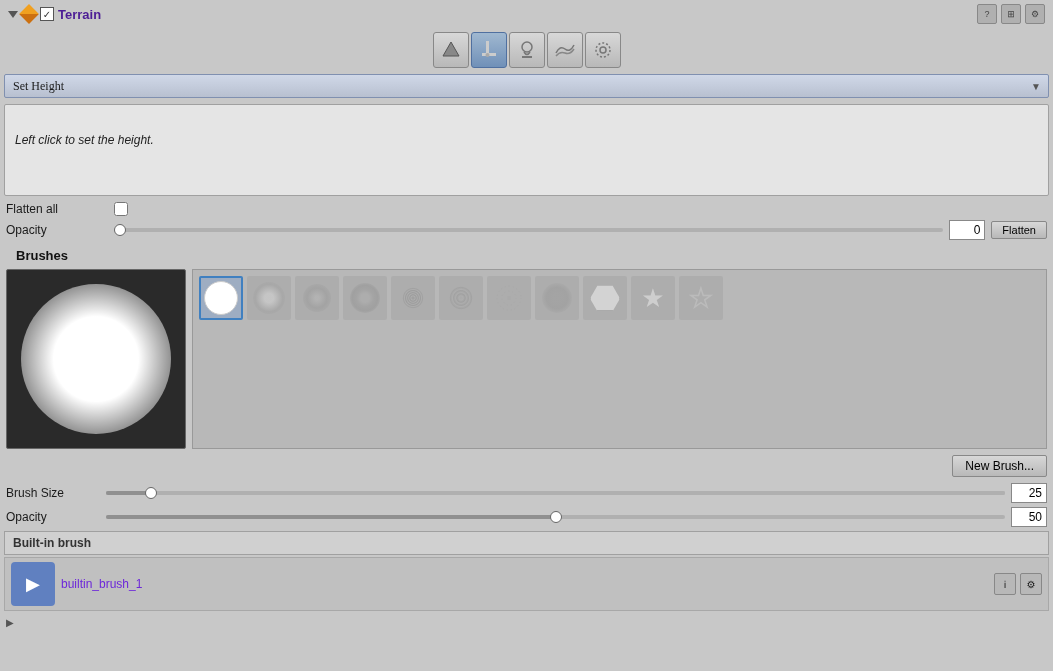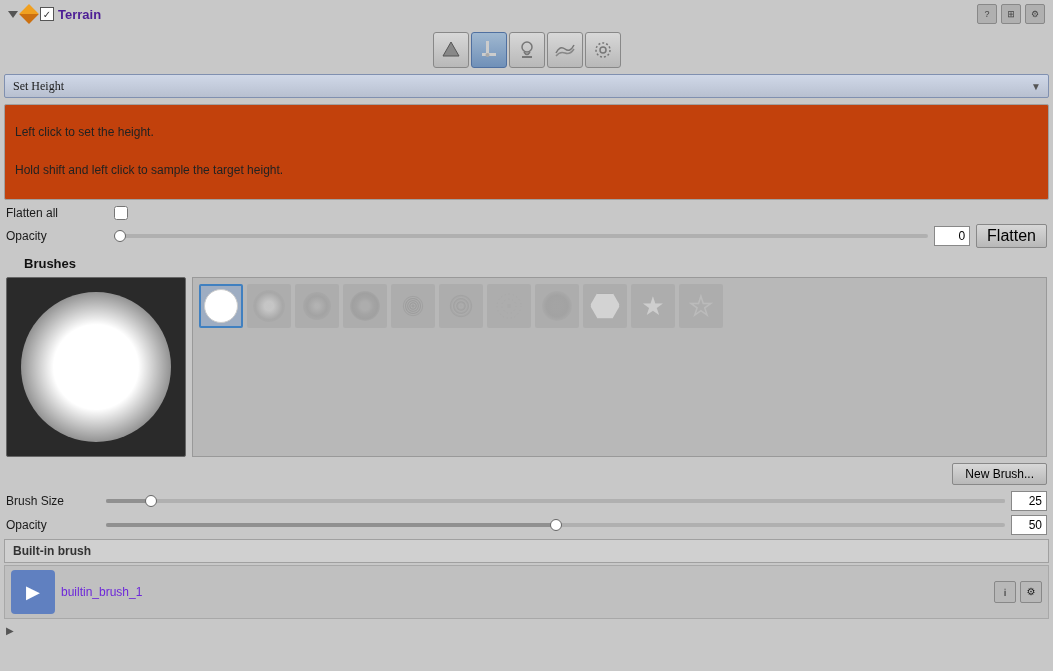--- a/index.html
+++ b/index.html
@@ -100,26 +100,27 @@
       position: absolute;
       right: 8px;
       top: 50%;
       transform: translateY(-50%);
       pointer-events: none;
       color: #555;
       font-size: 10px;
     }
     .info-box {
       margin: 4px;
-      padding: 18px 10px;
-      background: #c2410c;
+      padding: 26px 10px;
+      background: #e5e5e5;
       border: 1px solid #a0a0a0;
       border-radius: 2px;
       line-height: 1.6;
       color: #222;
+      font-style: italic;
     }
     .prop-row {
       display: flex;
       align-items: center;
       padding: 2px 6px;
       gap: 8px;
     }
     .prop-label {
       width: 100px;
       font-size: 12px;
@@ -164,26 +165,26 @@
       border: 1px solid #888;
       text-align: right;
       font-size: 12px;
     }
     .flatten-btn {
       padding: 2px 10px;
       background: linear-gradient(to bottom, #d8d8d8, #b8b8b8);
       border: 1px solid #888;
       border-radius: 2px;
       cursor: pointer;
-      font-size: 16px;
+      font-size: 11px;
     }
     .section-title {
       font-weight: bold;
       font-size: 13px;
-      padding: 6px 6px 4px 24px;
+      padding: 6px 6px 4px 16px;
       color: #111;
     }
     .brushes-area {
       display: flex;
       padding: 2px 6px;
       gap: 6px;
     }
     .brush-preview {
       width: 180px; height: 180px;
       background: #2a2a2a;
@@ -379,21 +380,20 @@
       <option>Raise/Lower</option>
       <option>Smooth Height</option>
     </select>
     <span class="dropdown-arrow">▼</span>
   </div>
 </div>
 
 <div class="info-box">
   <div>Left click to set the height.</div>
   <br>
-  <div>Hold shift and left click to sample the target height.</div>
 </div>
 
 <div class="prop-row">
   <span class="prop-label">Flatten all</span>
   <input type="checkbox" class="prop-checkbox" style="width: 14px; height: 14px;">
 </div>
 
 <div class="prop-row">
   <span class="prop-label">Opacity</span>
   <div class="slider-container">

